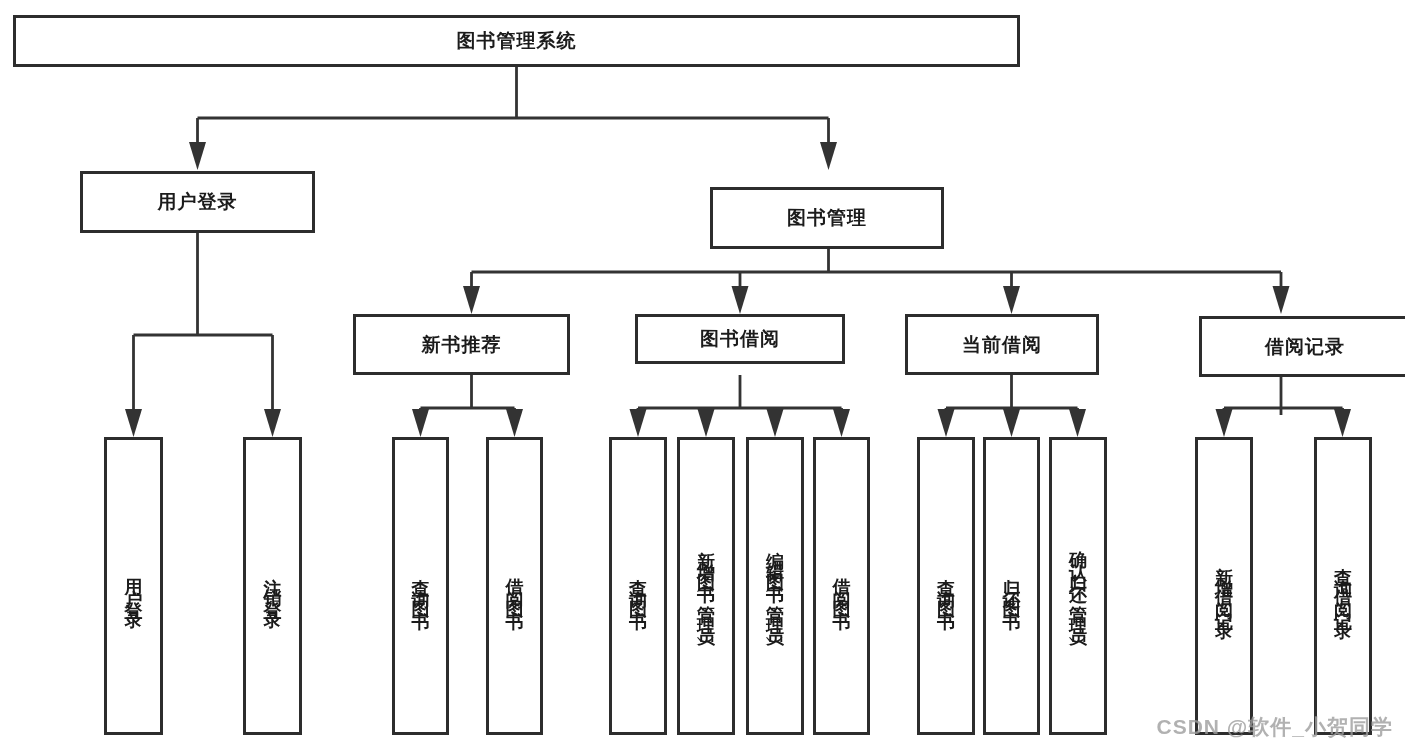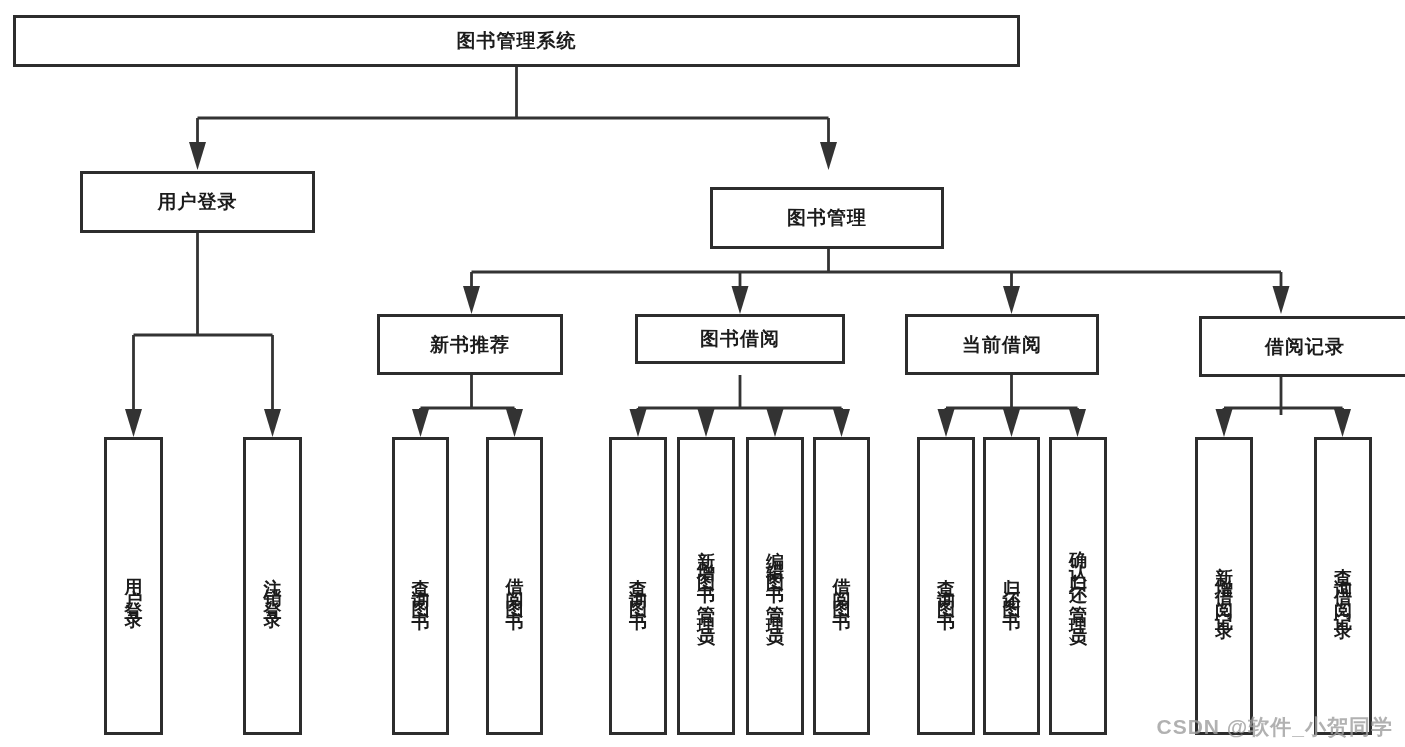--- a/index.html
+++ b/index.html
@@ -96,21 +96,21 @@
     <span>图书管理系统</span>
   </div>
 
   <div class="node h" style="left:80px;top:171px;width:235px;height:62px;">
     <span>用户登录</span>
   </div>
   <div class="node h" style="left:710px;top:171px;width:234px;height:62px;margin-top:16px;">
     <span>图书管理</span>
   </div>
 
-  <div class="node h" style="left:377px;top:314px;width:186px;height:61px;">
+  <div class="node h" style="left:353px;top:314px;width:217px;height:61px;">
     <span>新书推荐</span>
   </div>
   <div class="node h" style="left:635px;top:314px;width:210px;height:50px;">
     <span>图书借阅</span>
   </div>
   <div class="node h" style="left:905px;top:314px;width:194px;height:61px;">
     <span>当前借阅</span>
   </div>
   <div class="node h" style="left:1175px;top:316px;width:212px;height:61px;margin-left:24px;">
     <span>借阅记录</span>

